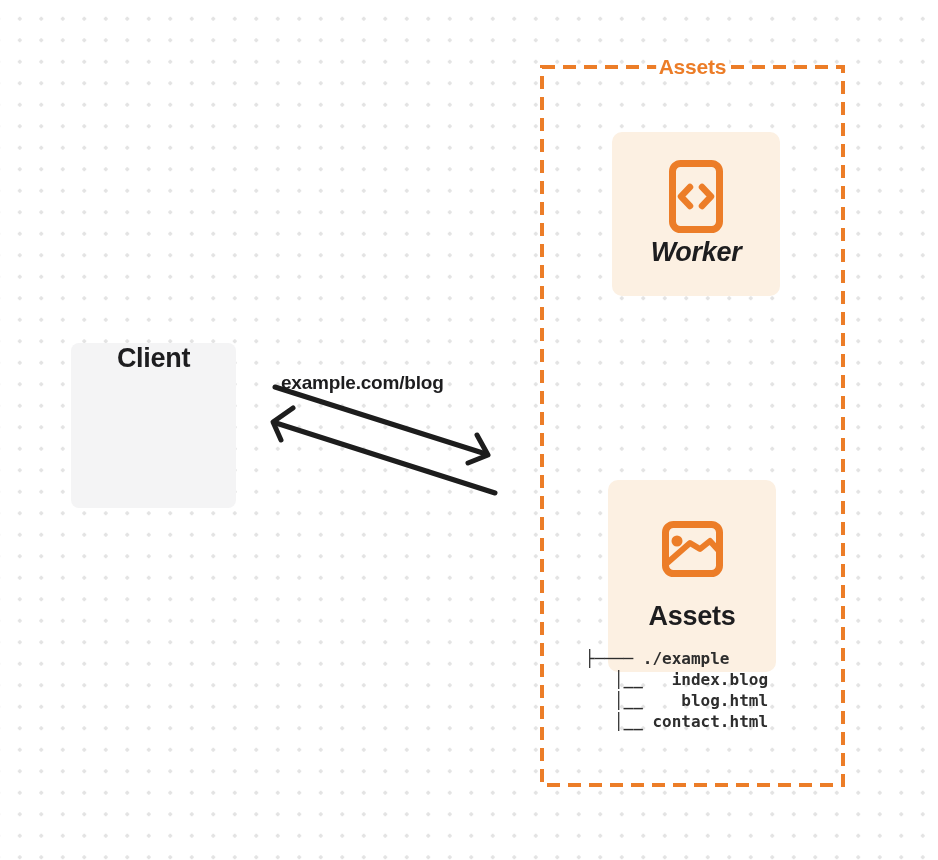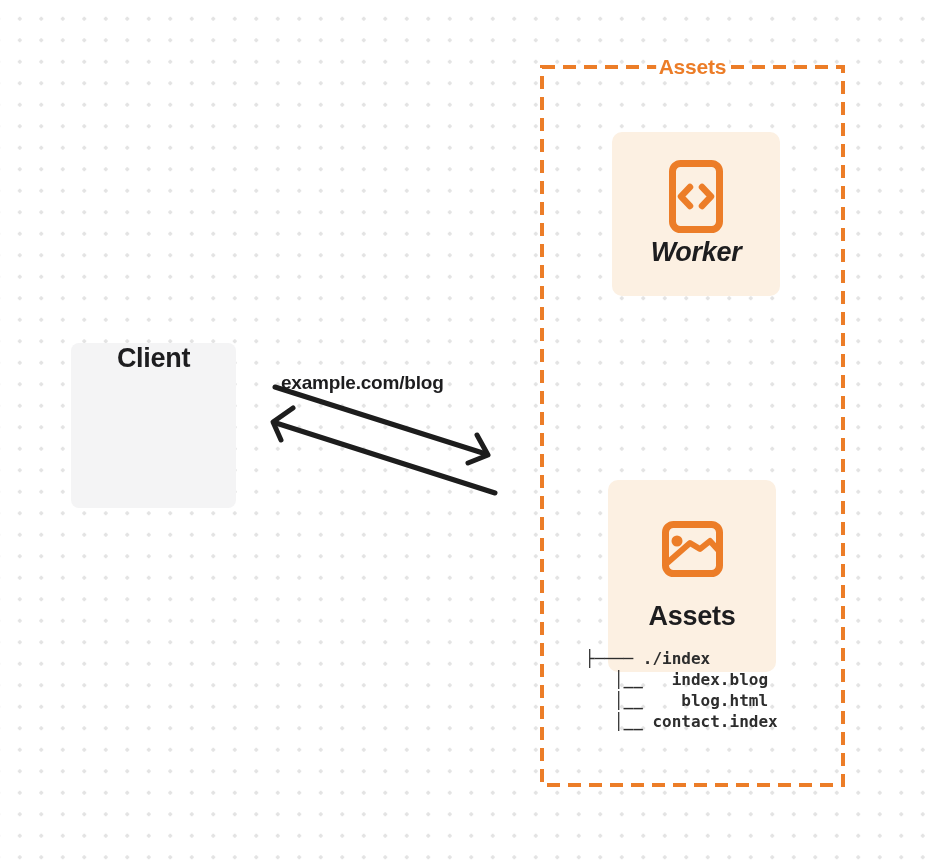--- a/index.html
+++ b/index.html
@@ -106,16 +106,16 @@
       <span class="icon">
         <svg width="61" height="56" viewBox="0 0 61 56">
           <rect class="stroke" x="3.5" y="3.5" width="54" height="49" rx="8" stroke-width="7"></rect>
           <circle class="fill" cx="15" cy="20" r="5.5"></circle>
           <polyline class="stroke" points="4,43 28,22 38,28 48,20 58,31" stroke-width="6" stroke-linecap="round" stroke-linejoin="round"></polyline>
         </svg>
       </span>
       <div class="card-label">Assets</div>
     </div>
 
-    <pre class="tree"><div class="tree-line">├──── ./index</div><div class="tree-line">   │__   index.blog</div><div class="tree-line">   │__    blog.html</div><div class="tree-line">   │__ contact.index</div></pre>
+    <pre class="tree"><div class="tree-line">├──── ./example</div><div class="tree-line">   │__   index.blog</div><div class="tree-line">   │__    blog.html</div><div class="tree-line">   │__ contact.html</div></pre>
   </div>
 
 </div>
 
 </body></html>

